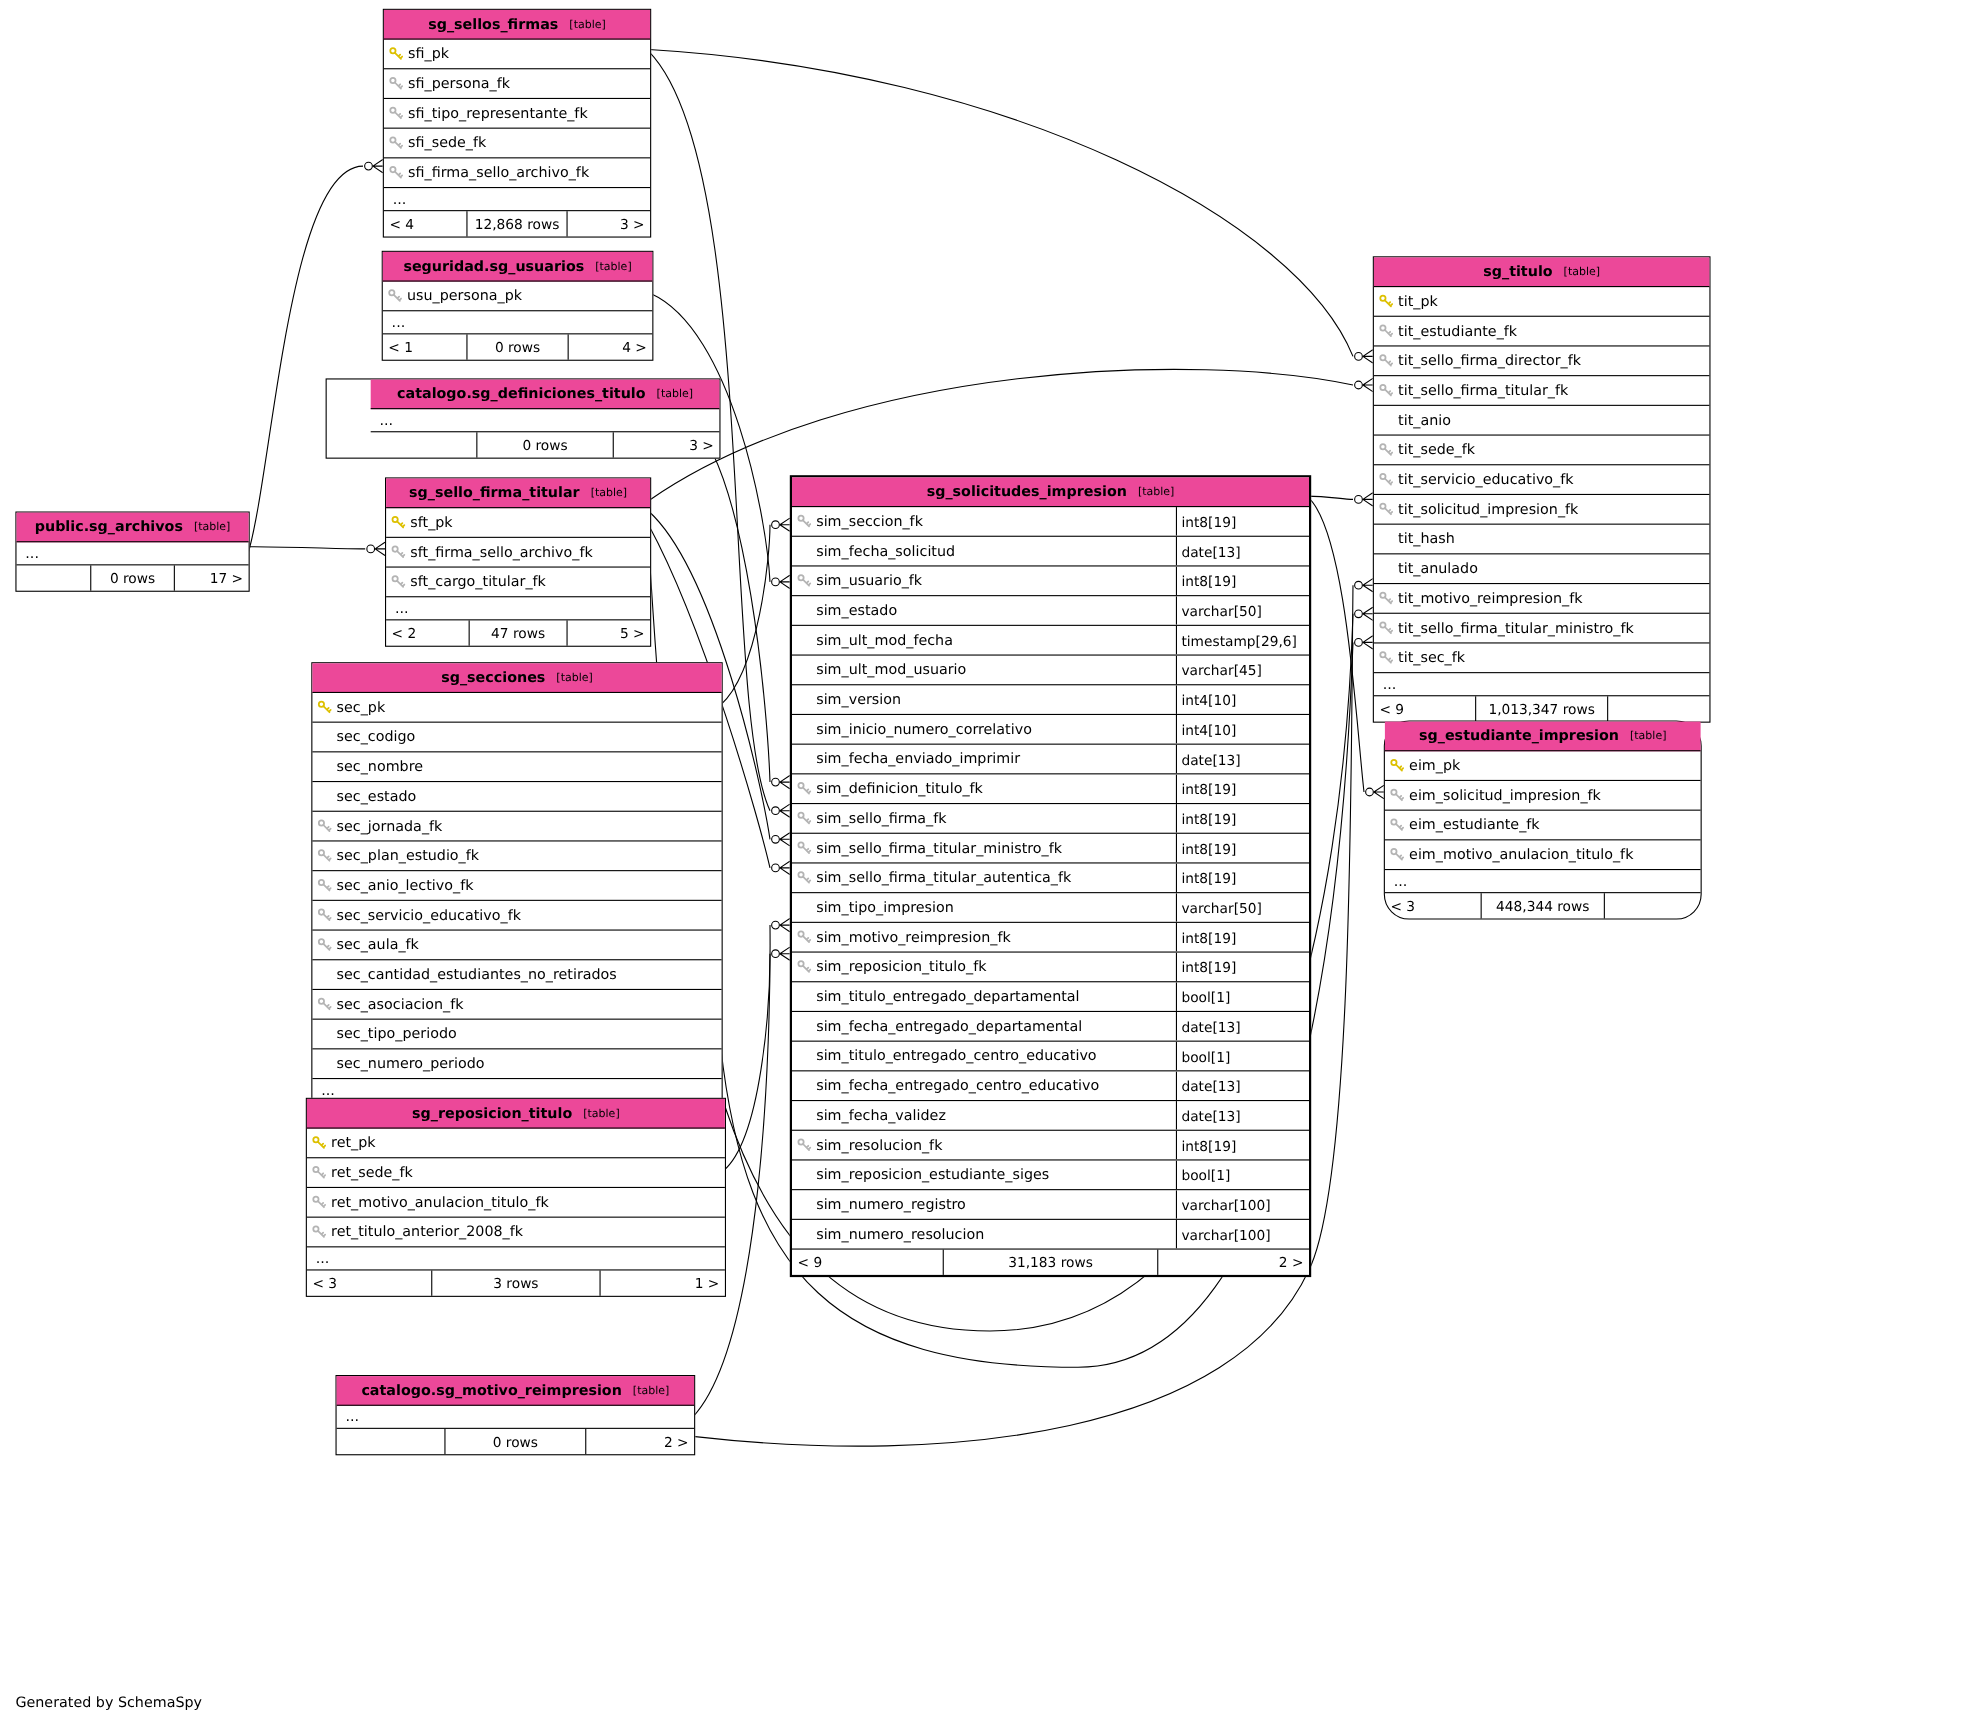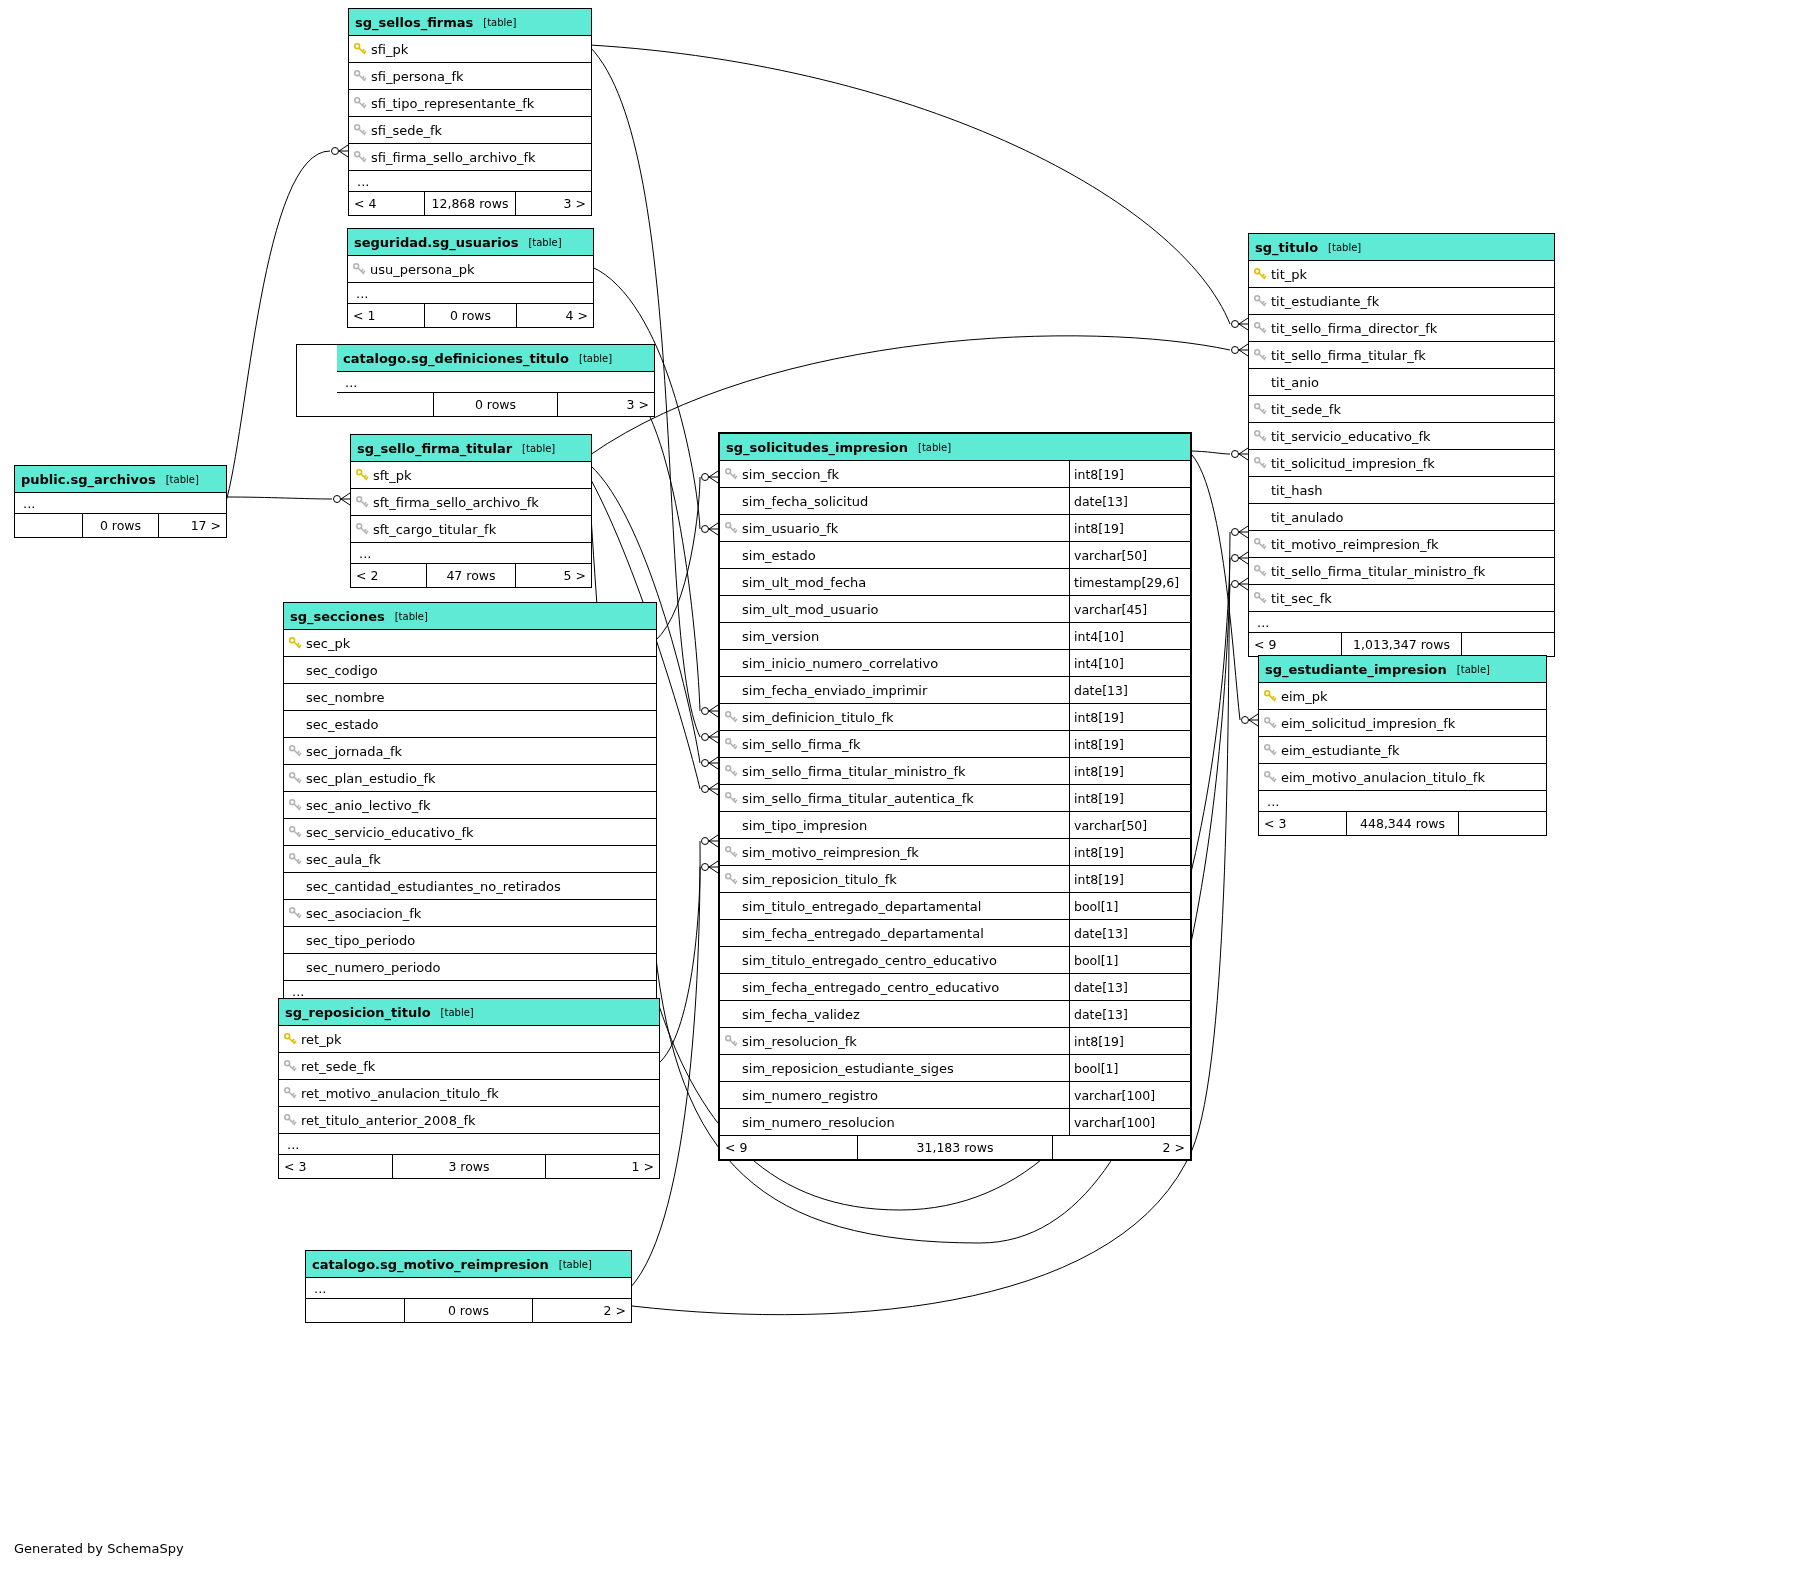--- a/index.html
+++ b/index.html
@@ -1,21 +1,21 @@
 <!DOCTYPE html>
 <html><head>
 <meta charset="utf-8">
 <style>
   html,body{margin:0;padding:0;background:#fff;}
   body{font-family:"DejaVu Sans","Liberation Sans",sans-serif;color:#000;}
   #canvas{position:relative;width:1807px;height:1573px;overflow:hidden;background:#fff;}
   #wires{position:absolute;left:0;top:0;z-index:0;}
   .table-node{position:absolute;z-index:1;background:#fff;border:1px solid #000;font-size:13px;}
   .table-node.emphasized{border-width:2px;}
-  .t-header{display:flex;justify-content:flex-start;align-items:center;height:26px;background:#5eead4;border-bottom:1px solid #000;padding:0 6px;}
+  .t-header{display:flex;justify-content:center;align-items:center;height:26px;background:#ec4899;border-bottom:1px solid #000;padding:0 6px;}
   .t-title{font-weight:bold;white-space:nowrap;}
   .t-badge{font-size:10px;white-space:nowrap;margin-left:10px;font-weight:normal;}
   .t-row{display:flex;align-items:center;height:26px;border-bottom:1px solid #000;overflow:hidden;}
   .kicon{flex:0 0 22px;display:flex;align-items:center;justify-content:center;}
   .c-name{flex:1;white-space:nowrap;overflow:hidden;}
   .c-type{flex:0 0 116px;align-self:stretch;display:flex;align-items:center;border-left:1px solid #000;padding-left:4px;font-size:12.5px;white-space:nowrap;}
   .t-ellipsis{height:20px;padding-left:8px;}
   .t-footer{display:flex;align-items:stretch;height:23px;font-size:12.5px;}
   .f-left{flex:0 0 27%;border-right:1px solid #000;display:flex;align-items:center;padding:0 5px;white-space:nowrap;}
   .f-center{flex:1;display:flex;align-items:center;justify-content:center;border-right:1px solid #000;white-space:nowrap;}
@@ -780,21 +780,21 @@
         </span>
         <span class="c-name">tit_sec_fk</span>
       </div>
       <div class="t-row t-ellipsis">...</div>
       <div class="t-footer">
         <span class="f-left">&lt; 9</span>
         <span class="f-center">1,013,347 rows</span>
         <span class="f-right"></span>
       </div>
     </div>
-    <div class="table-node" style="left: 1258px; top: 655px; width: 287px;">
+    <div class="table-node" style="left: 1258px; top: 655px; width: 287px; border-radius: 23px;">
       <div class="t-header">
         <span class="t-title">sg_estudiante_impresion</span>
         <span class="t-badge">[table]</span>
       </div>
       <div class="t-row">
         <span class="kicon">
           <svg width="14" height="14" viewBox="0 0 14 14">
             <g fill="none" stroke="#ddc000" stroke-width="1.6" stroke-linecap="round">
               <circle cx="4.2" cy="4.2" r="2.4"></circle>
               <path d="M6 6 L11.5 11.5 M9.2 9.2 L10.8 7.6 M11 11 L12.6 9.4"></path>

